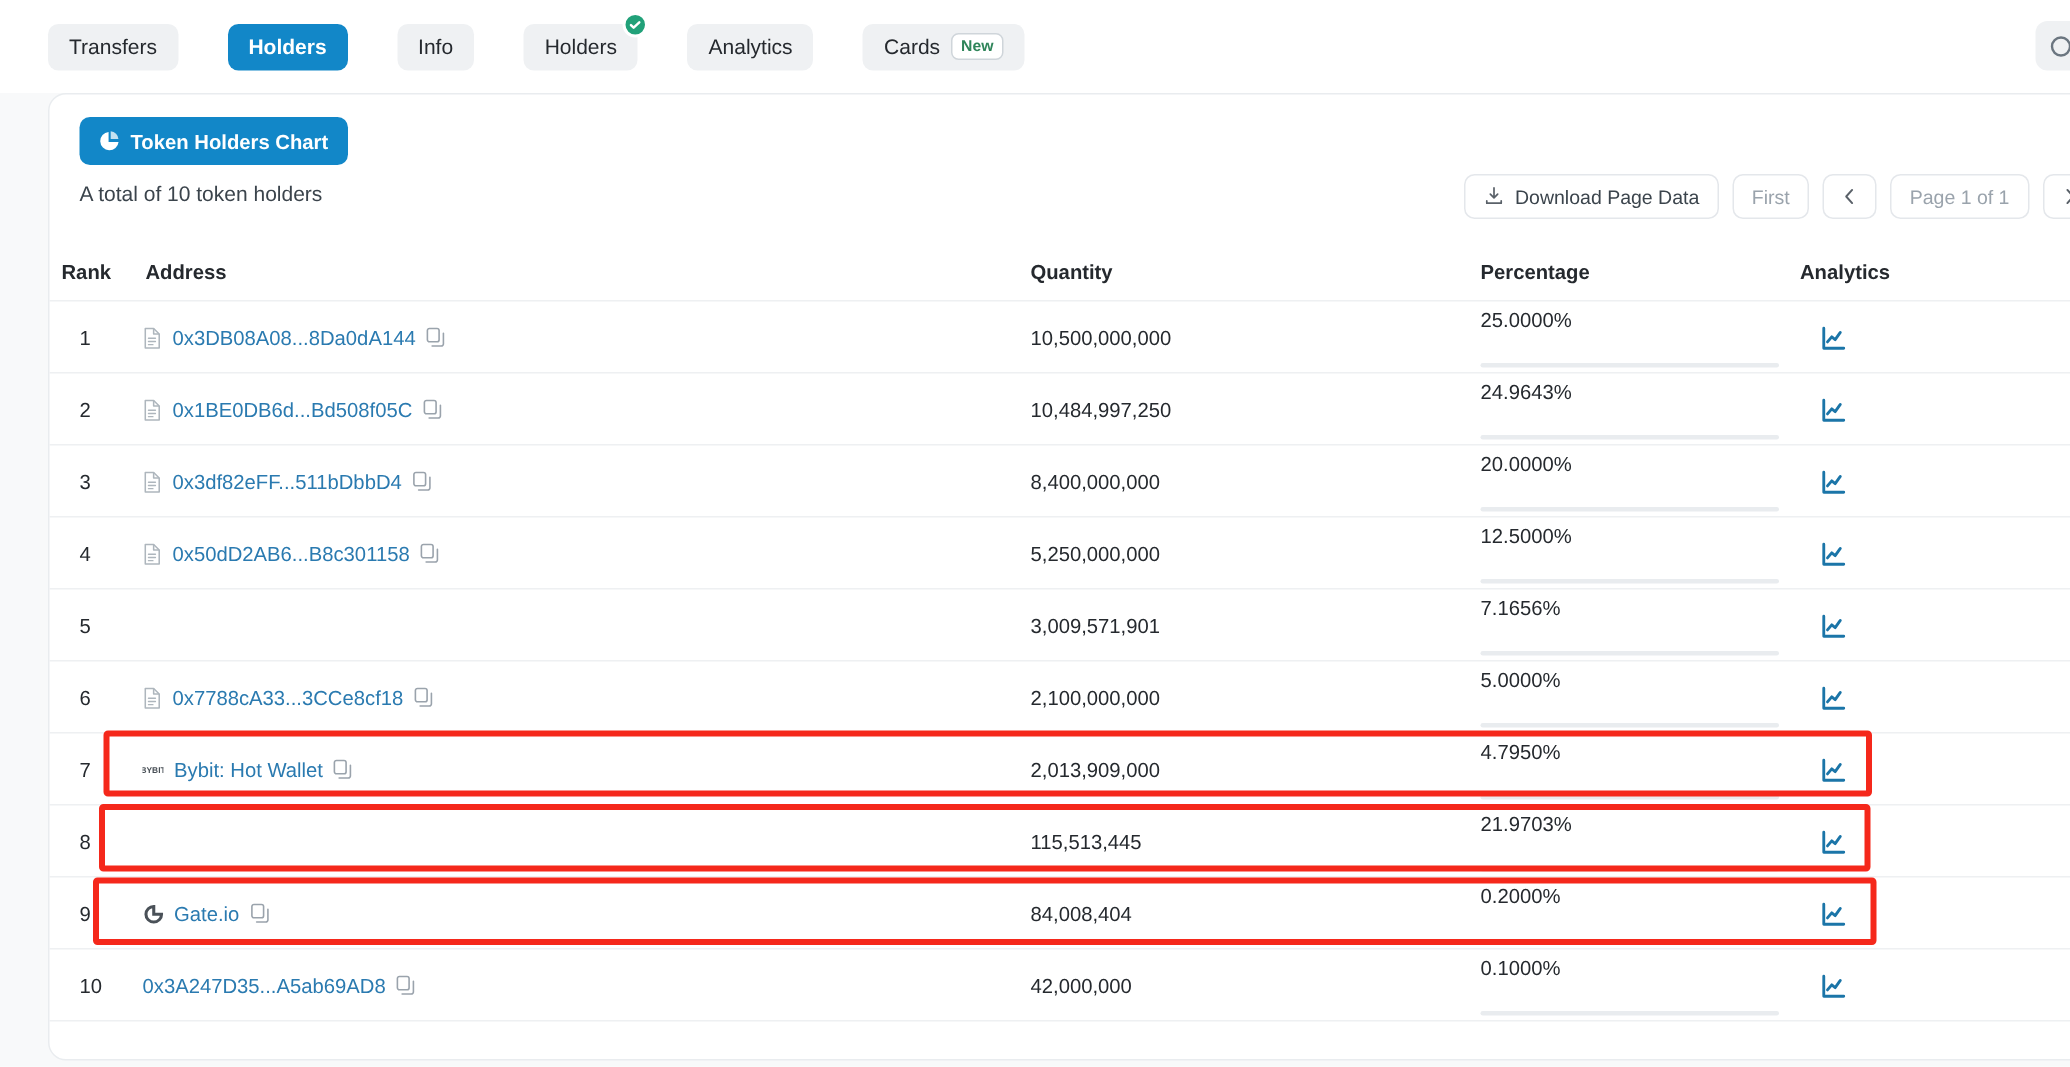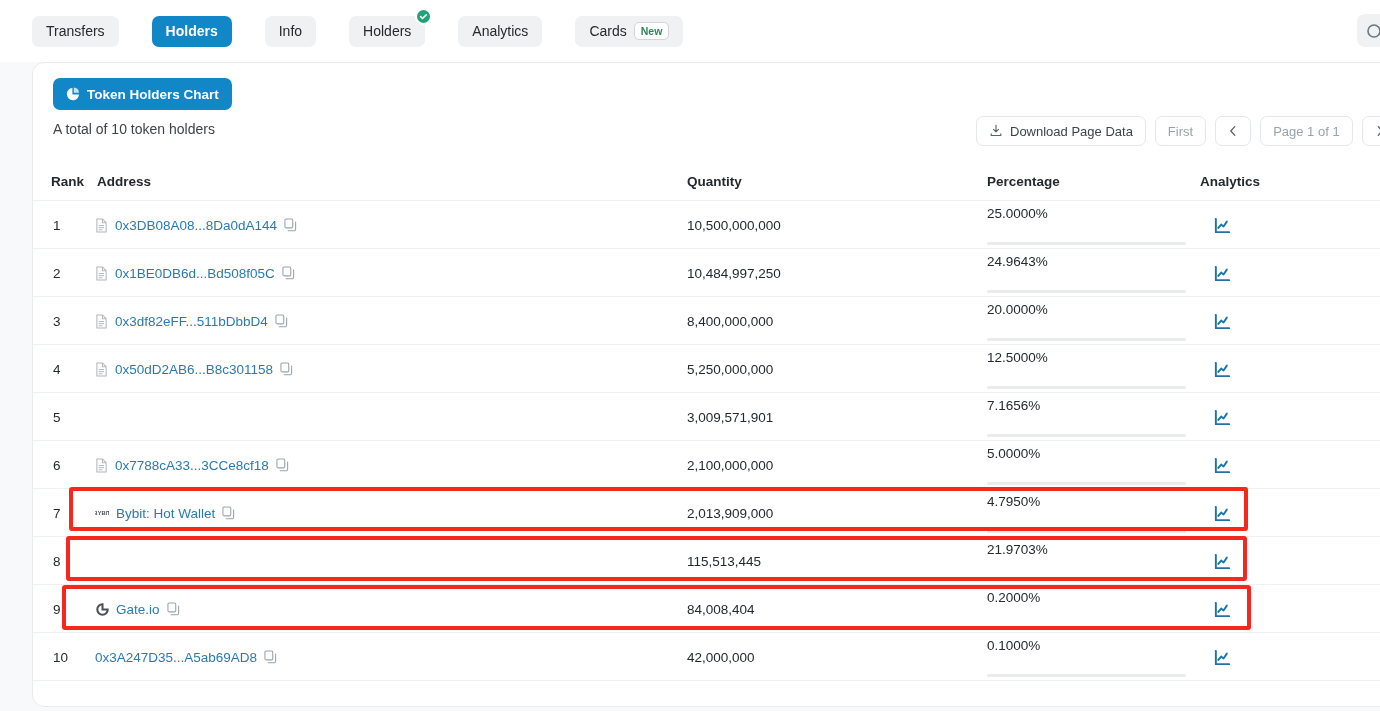--- a/index.html
+++ b/index.html
@@ -104,21 +104,21 @@
 
   
   .thead {
     position: absolute; top: 102px; left: 0; width: 1370px; height: 36px;
     border-bottom: 1px solid #eef0f2;
   }
   .th {
     position: absolute; top: 9px;
     font-size: 13.5px; font-weight: 700; color: #25292e;
   }
-  .th.rank { left: 18px; }
+  .th.rank { left: 8px; }
   .th.addr { left: 64px; }
   .th.qty  { left: 654px; }
   .th.pct  { left: 954px; }
   .th.anl  { left: 1167px; }
 
   .row {
     position: absolute; left: 0; width: 1370px; height: 48px;
     border-bottom: 1px solid #eef0f2;
   }
   .cell { position: absolute; top: 0; height: 48px; display: flex; align-items: center; }

